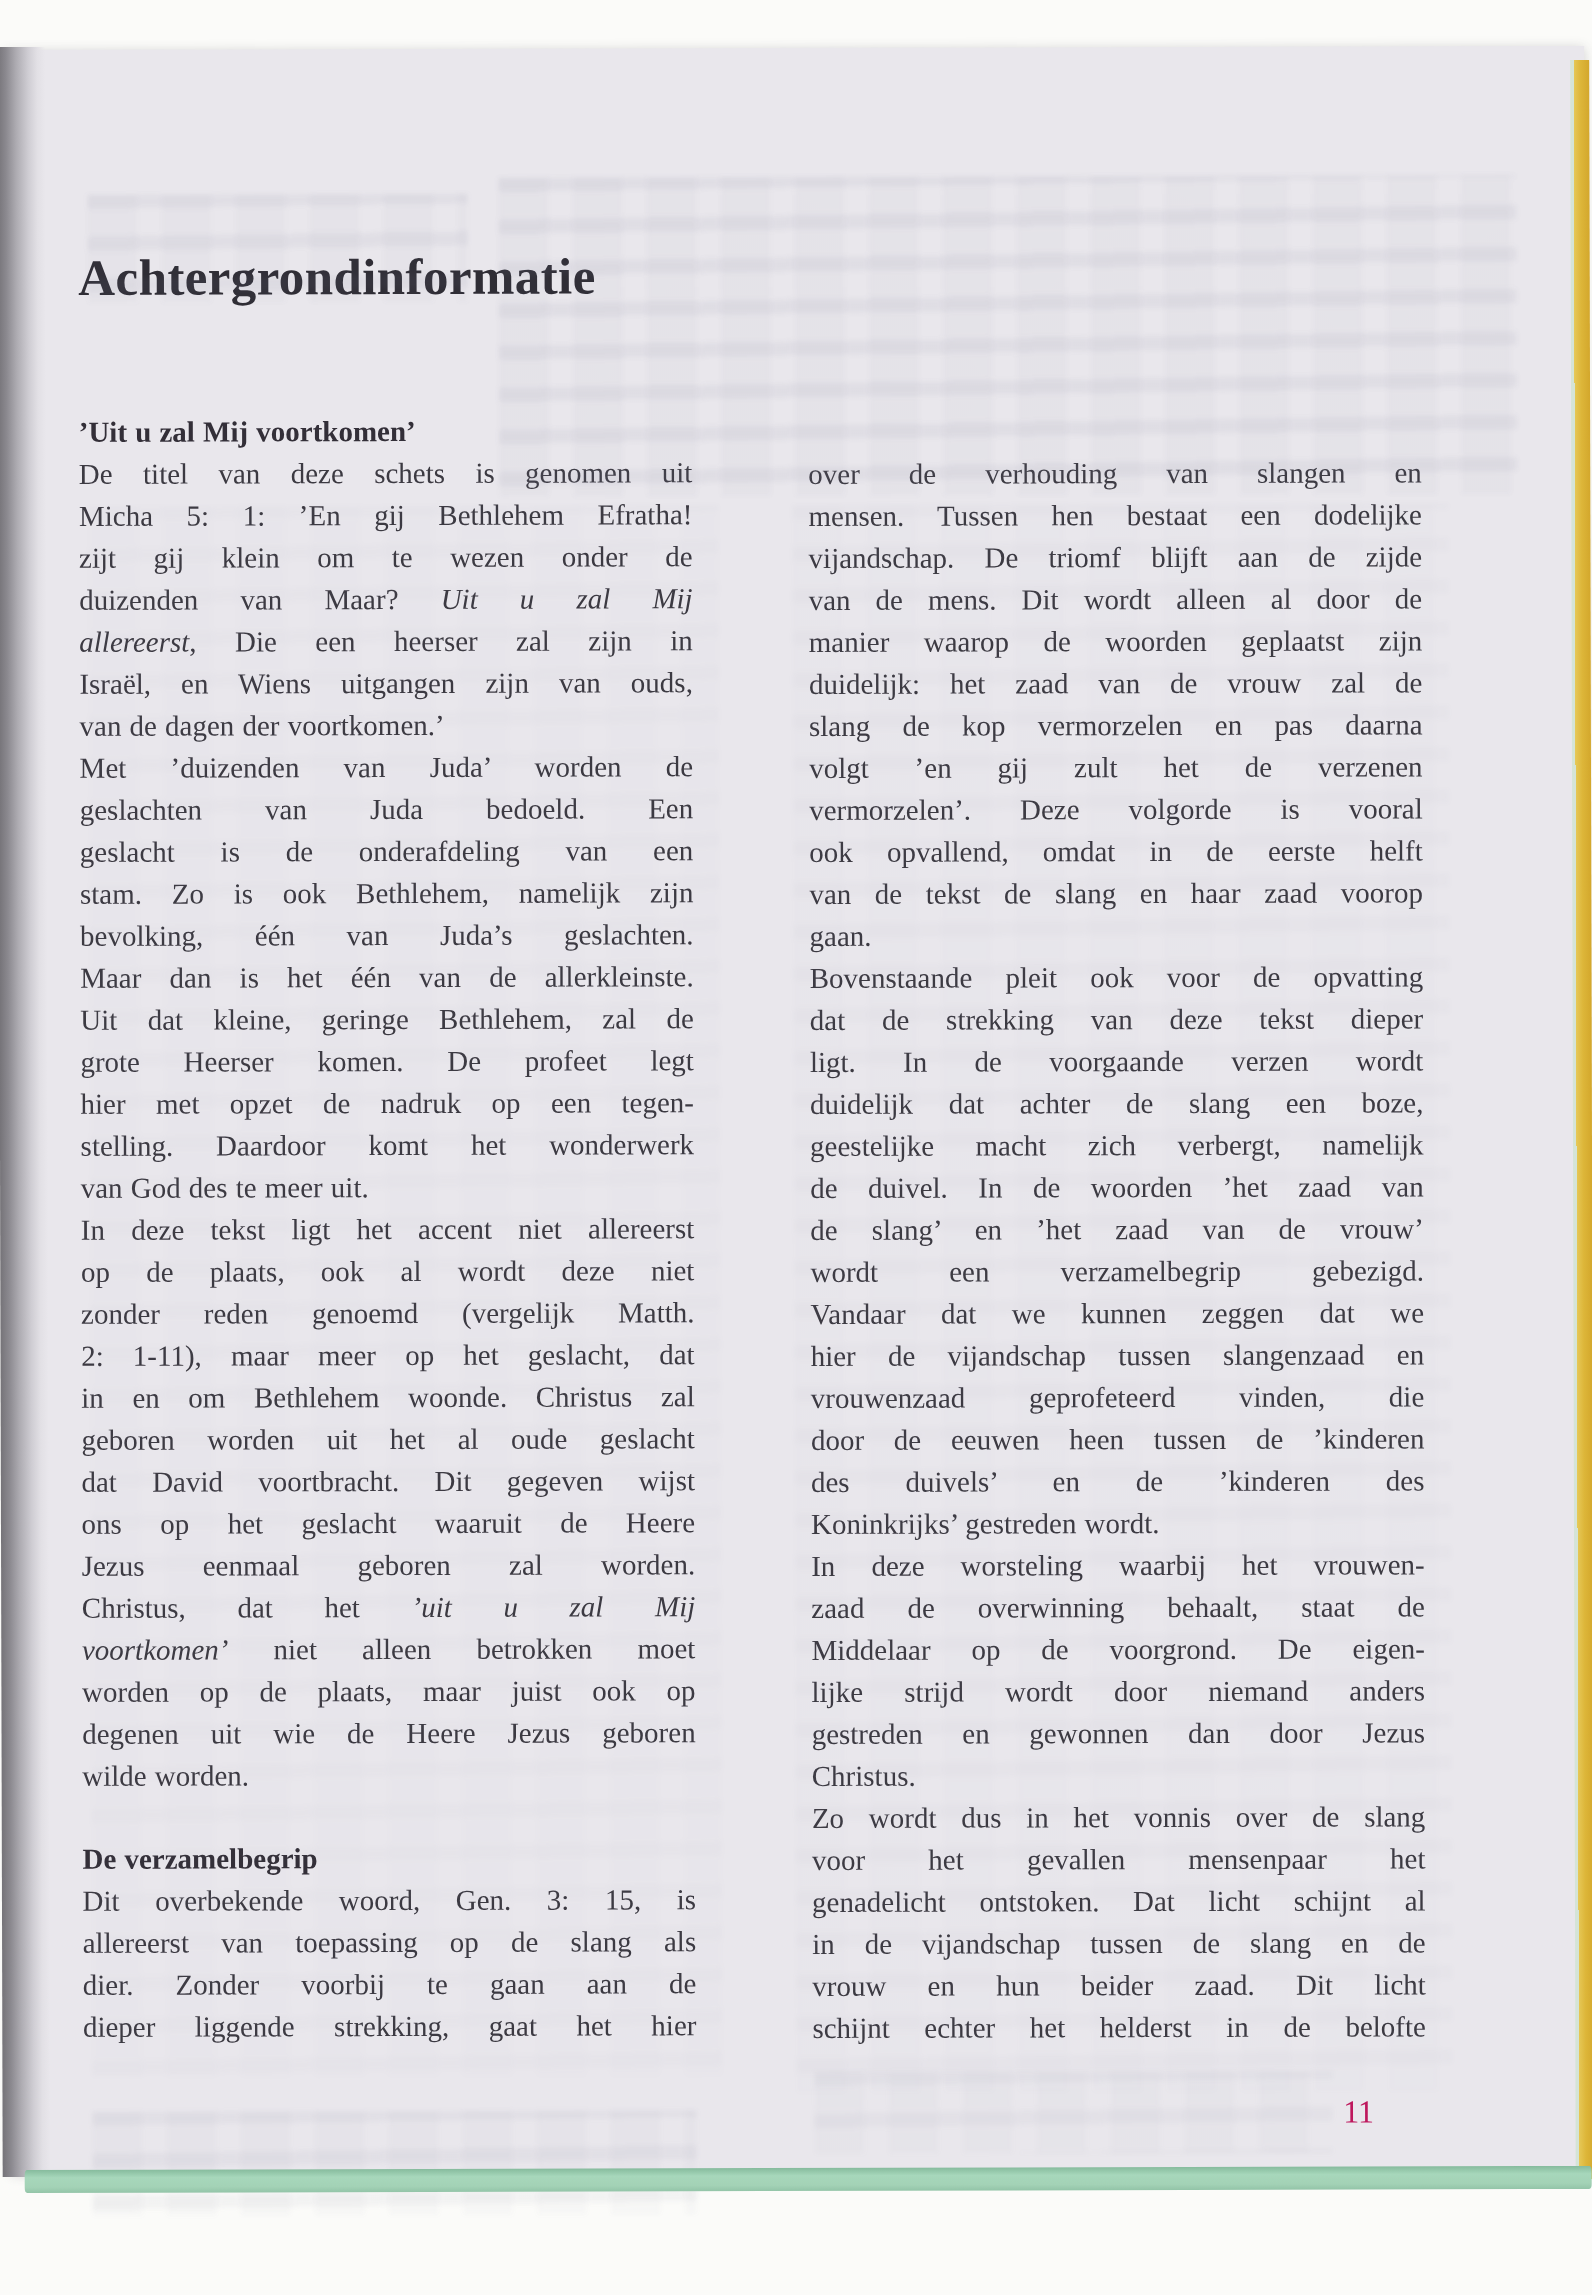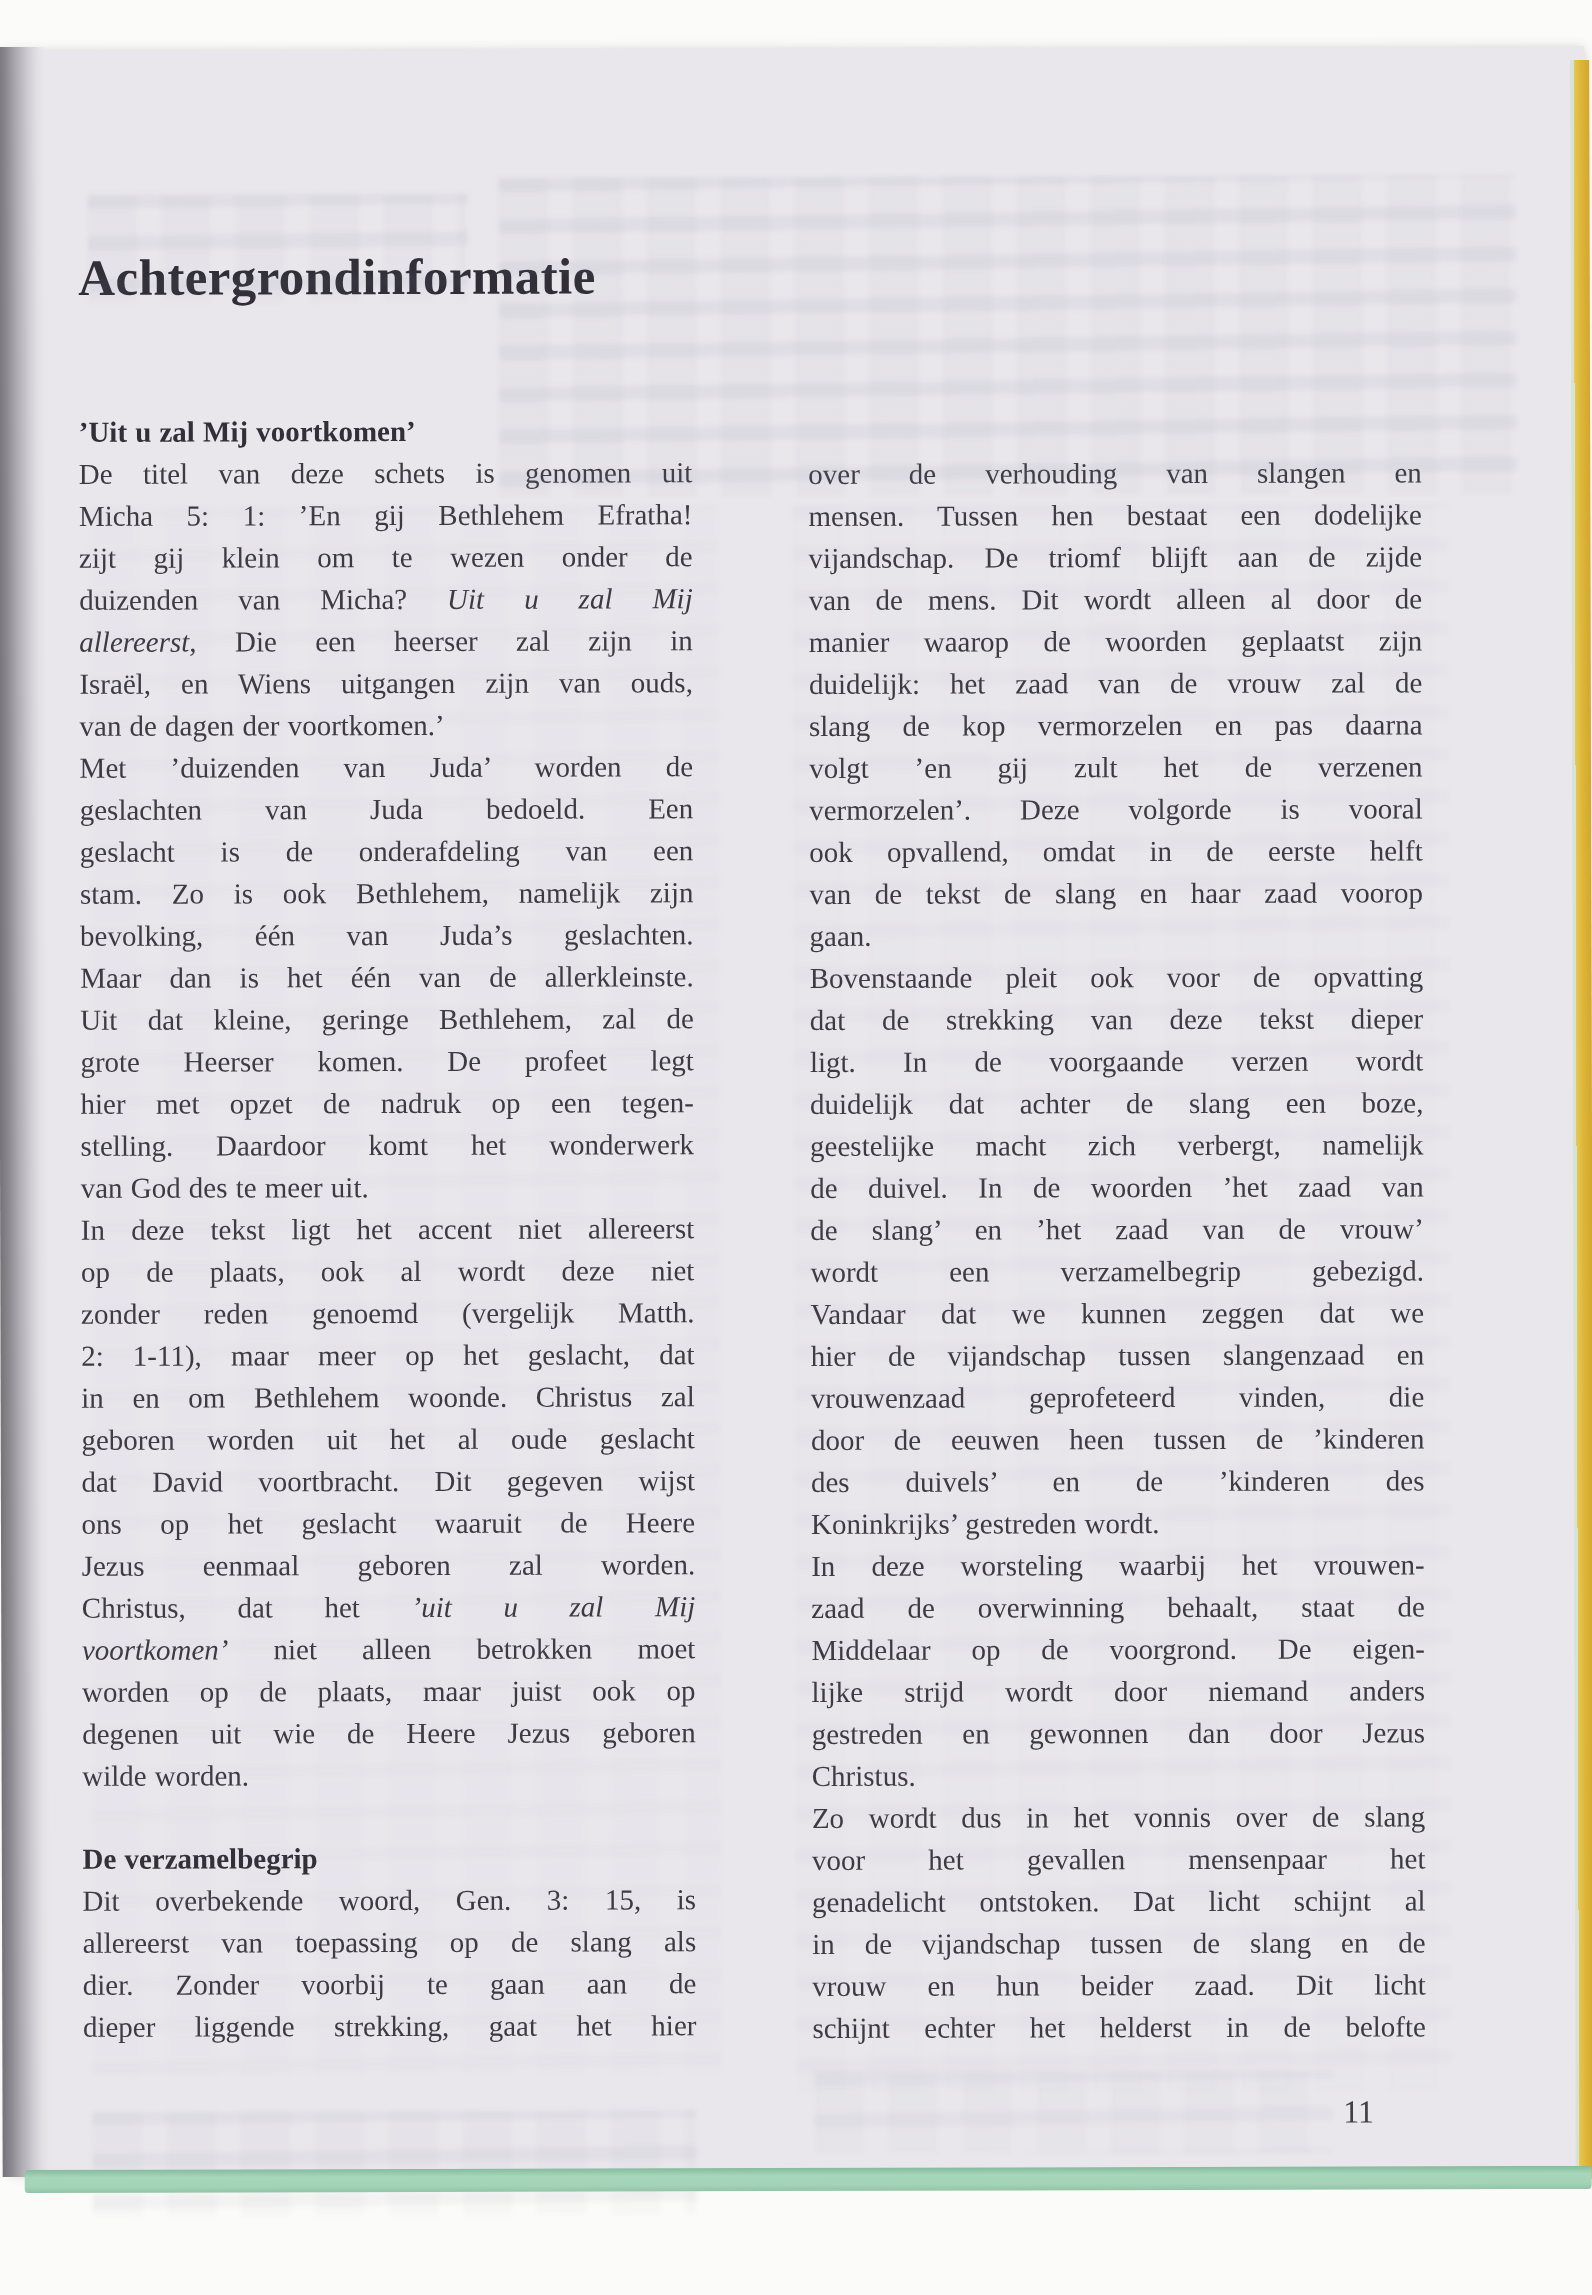--- a/index.html
+++ b/index.html
@@ -89,21 +89,21 @@
   .block.heading .line,
   .line.last {
     text-align: left;
     text-align-last: left;
   }
   .it { font-style: italic; }
   .page-number {
     position: absolute;
     left: 1332px; top: 2047px;
     font-size: 32px;
-    color: #404040;
+    color: #be185d;
   }
   .bleed {
     position: absolute;
     pointer-events: none;
     filter: blur(2.6px);
     background:
       repeating-linear-gradient(90deg, rgba(118,120,146,0.055) 0px 50px, rgba(0,0,0,0) 50px 74px),
       repeating-linear-gradient(179.3deg, rgba(118,120,146,0.105) 0px 14px, rgba(0,0,0,0) 14px 42px);
   }
   .bleed.b1 { left: 492px;  top: 129px;  width: 1018px; height: 319px;  opacity: .75; }
@@ -125,21 +125,21 @@
 
       <div class="cols">
         <div class="col col-left">
             <div class="block heading">
               <div class="line last"><span>’Uit u zal Mij voortkomen’</span></div>
             </div>
             <div class="block para">
               <div class="line"><span>De titel van deze schets is genomen uit</span></div>
               <div class="line"><span>Micha 5: 1: ’En gij Bethlehem Efratha!</span></div>
               <div class="line"><span>zijt gij klein om te wezen onder de</span></div>
-              <div class="line"><span>duizenden van Micha? </span><span class="it">Uit u zal Mij</span></div>
+              <div class="line"><span>duizenden van Maar? </span><span class="it">Uit u zal Mij</span></div>
               <div class="line"><span class="it">allereerst</span><span>, Die een heerser zal zijn in</span></div>
               <div class="line"><span>Israël, en Wiens uitgangen zijn van ouds,</span></div>
               <div class="line last"><span>van de dagen der voortkomen.’</span></div>
             </div>
             <div class="block para">
               <div class="line"><span>Met ’duizenden van Juda’ worden de</span></div>
               <div class="line"><span>geslachten van Juda bedoeld. Een</span></div>
               <div class="line"><span>geslacht is de onderafdeling van een</span></div>
               <div class="line"><span>stam. Zo is ook Bethlehem, namelijk zijn</span></div>
               <div class="line"><span>bevolking, één van Juda’s geslachten.</span></div>

